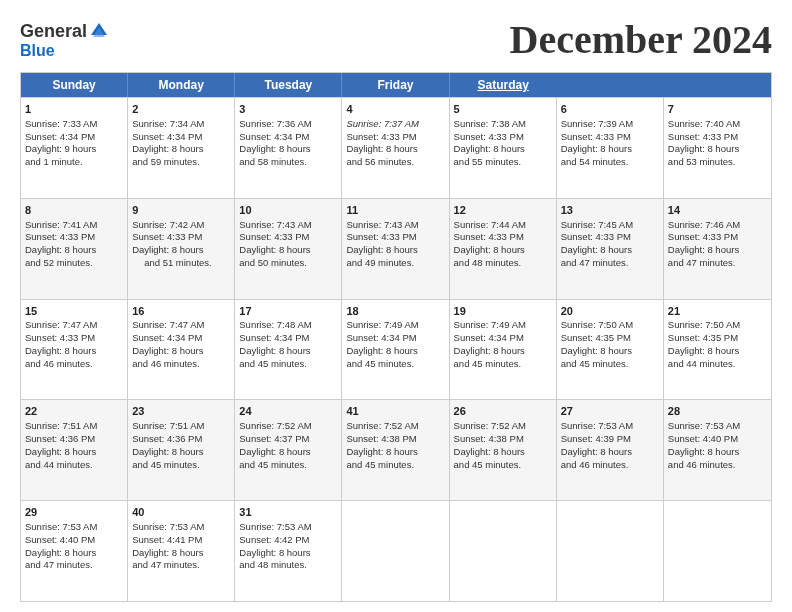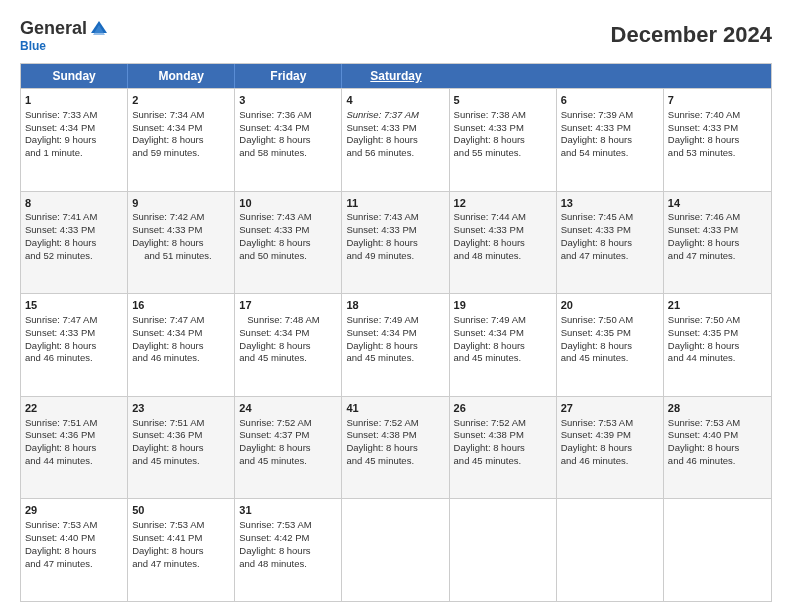--- a/index.html
+++ b/index.html
@@ -31,37 +31,38 @@
     .logo-text {
       display: flex;
       align-items: center;
     }
     .logo-general {
       font-size: 18px;
       font-weight: bold;
       color: #333;
     }
     .logo-blue {
-      font-size: 12px;
+      font-size: 16px;
       font-weight: bold;
       color: #1a6bbf;
     }
     .logo-icon {
       width: 20px;
       height: 20px;
       margin-left: 2px;
     }
     .title-section {
       text-align: right;
     }
     .month-title {
-      font-size: 22px;
+      font-size: 40px;
       font-weight: bold;
       color: #333;
       line-height: 1.1;
+      font-family: Liberation Serif, serif;
     }
     .subtitle {
       font-size: 14px;
       color: #555;
     }
     .calendar {
       flex: 1;
       display: flex;
       flex-direction: column;
       border: 1px solid #ccc;
@@ -131,20 +132,21 @@
     </div>
     <div class="title-section">
       <div class="month-title">December 2024</div>
     </div>
   </div>
 
   <div class="calendar">
     <div class="calendar-header">
     <div class="cal-header-cell">Sunday</div>
         <div class="cal-header-cell">Monday</div>
+        <div class="cal-header-cell">Tuesday</div>
         <div class="cal-header-cell">Friday</div>
         <div class="cal-header-cell">Saturday</div>
       </div>
     <div class="calendar-body">
     <div class="cal-row">
           <div class="cal-cell">
             <span class="day-num">1</span>
             <span style="display: block;">Sunrise: 7:33 AM</span>
             <span style="display: block;">Sunset: 4:34 PM</span>
             <span style="display: block;">Daylight: 9 hours</span>
@@ -254,21 +256,21 @@
           </div>
           <div class="cal-cell">
             <span class="day-num">16</span>
             <span style="display: block;">Sunrise: 7:47 AM</span>
             <span style="display: block;">Sunset: 4:34 PM</span>
             <span style="display: block;">Daylight: 8 hours</span>
             <span style="display: block;">and 46 minutes.</span>
           </div>
           <div class="cal-cell">
             <span class="day-num">17</span>
-            <span style="display: block; margin-left: 8px;">Sunrise: 7:48 AM</span>
+            <span style="display: block;">Sunrise: 7:48 AM</span>
             <span style="display: block;">Sunset: 4:34 PM</span>
             <span style="display: block;">Daylight: 8 hours</span>
             <span style="display: block;">and 45 minutes.</span>
           </div>
           <div class="cal-cell">
             <span class="day-num">18</span>
             <span style="display: block;">Sunrise: 7:49 AM</span>
             <span style="display: block;">Sunset: 4:34 PM</span>
             <span style="display: block;">Daylight: 8 hours</span>
             <span style="display: block;">and 45 minutes.</span>
@@ -348,21 +350,21 @@
         </div>
         <div class="cal-row">
           <div class="cal-cell">
             <span class="day-num">29</span>
             <span style="display: block;">Sunrise: 7:53 AM</span>
             <span style="display: block;">Sunset: 4:40 PM</span>
             <span style="display: block;">Daylight: 8 hours</span>
             <span style="display: block;">and 47 minutes.</span>
           </div>
           <div class="cal-cell">
-            <span class="day-num">50</span>
+            <span class="day-num">40</span>
             <span style="display: block;">Sunrise: 7:53 AM</span>
             <span style="display: block;">Sunset: 4:41 PM</span>
             <span style="display: block;">Daylight: 8 hours</span>
             <span style="display: block;">and 47 minutes.</span>
           </div>
           <div class="cal-cell">
             <span class="day-num">31</span>
             <span style="display: block;">Sunrise: 7:53 AM</span>
             <span style="display: block;">Sunset: 4:42 PM</span>
             <span style="display: block;">Daylight: 8 hours</span>

